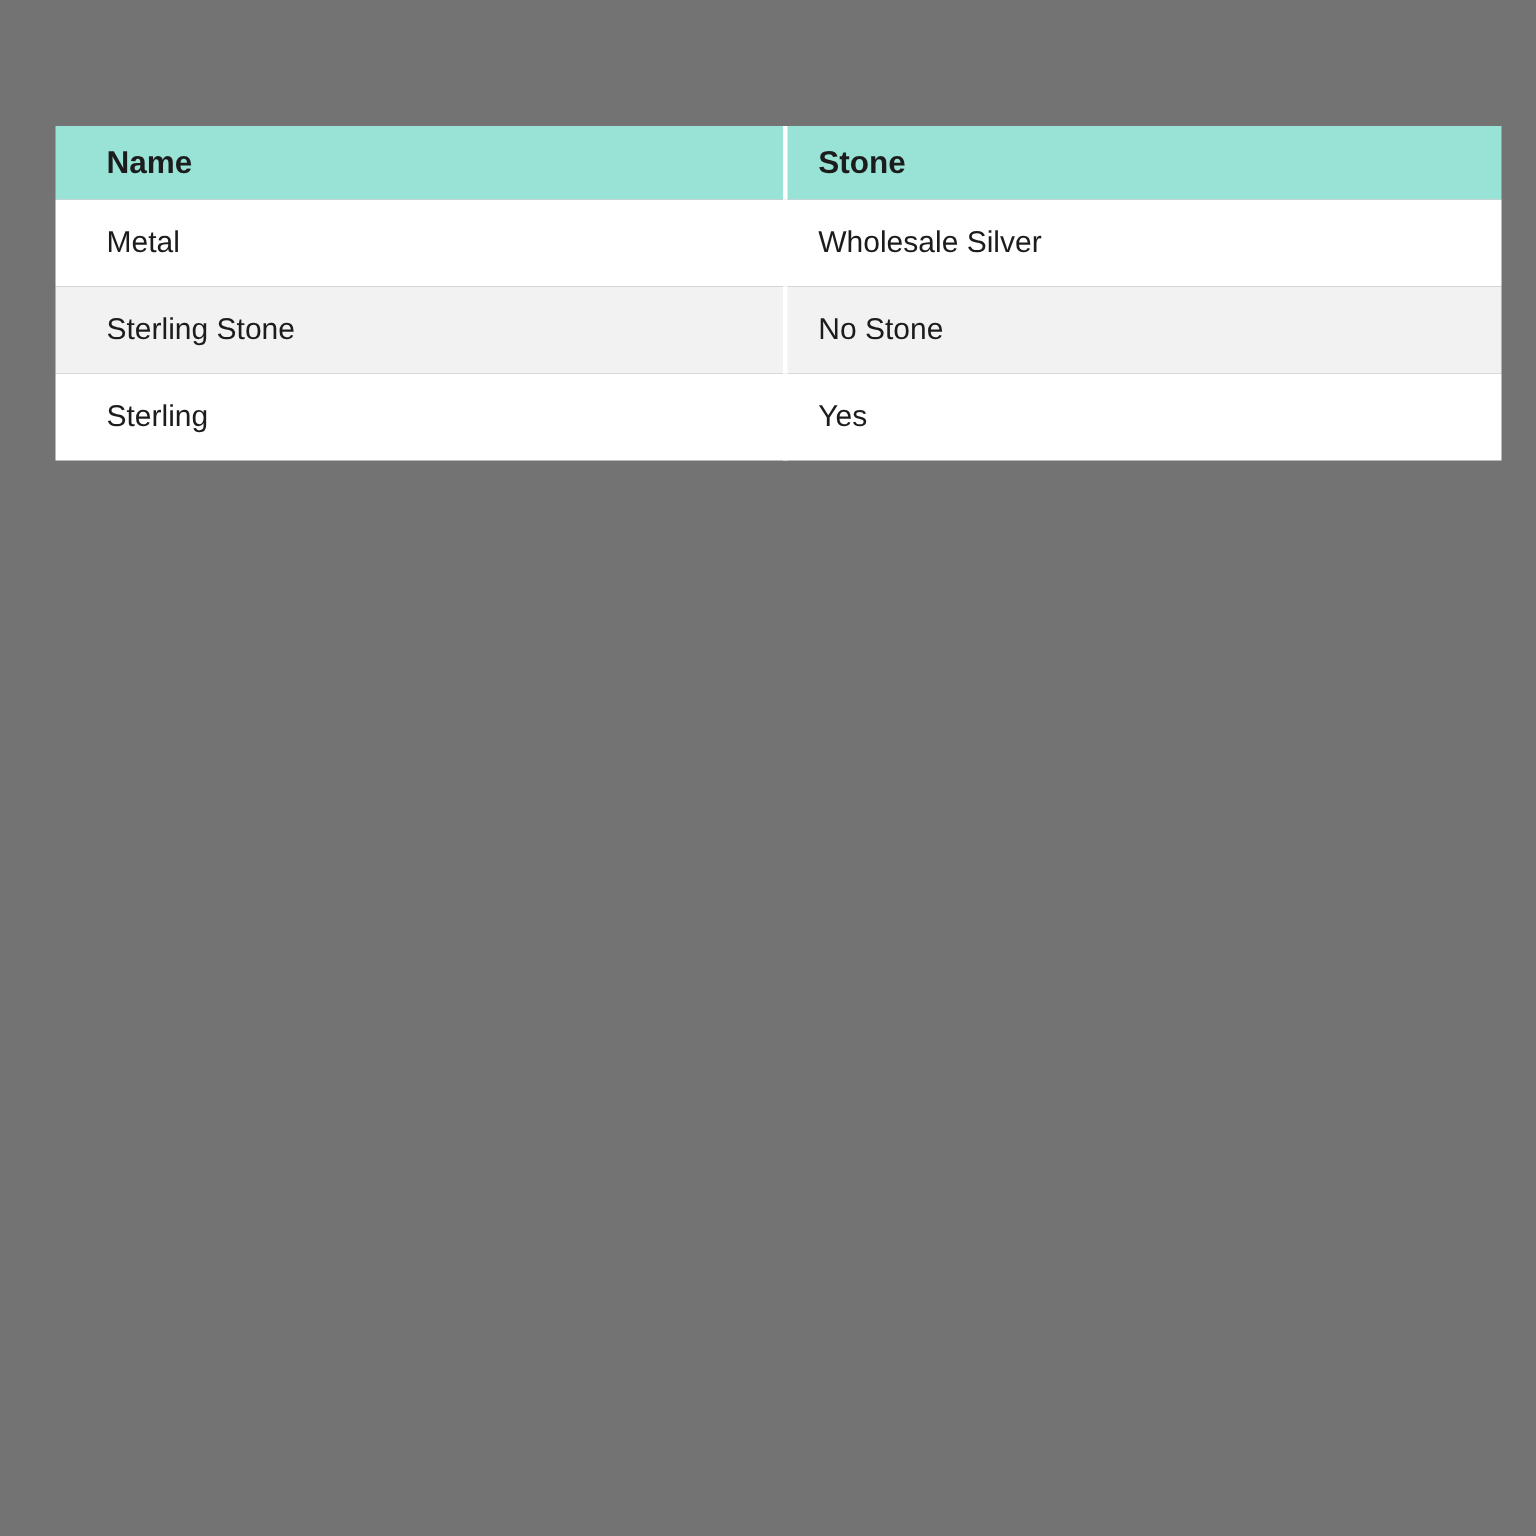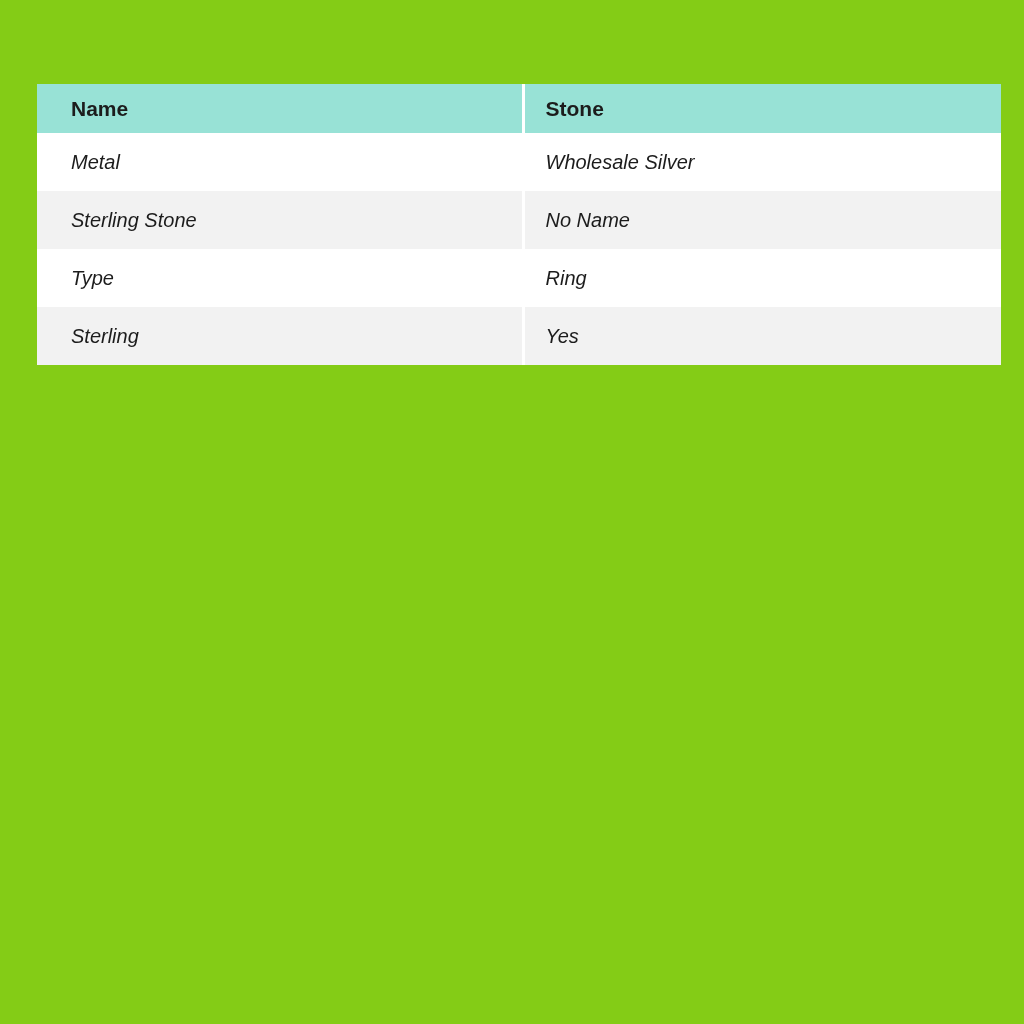--- a/index.html
+++ b/index.html
@@ -13,21 +13,21 @@
   html, body {
     margin: 0;
     padding: 0;
     background: #ffffff;
     font-family: "Liberation Sans", "DejaVu Sans", sans-serif;
   }
   .page {
     position: relative;
     width: 1024px;
     height: 1024px;
-    background: #84cc16;
+    background: #737373;
     overflow: hidden;
   }
   table.spec-table {
     position: absolute;
     left: 37px;
     top: 84px;
     width: 964px;
     border-collapse: collapse;
     table-layout: fixed;
     color: var(--text-color);
@@ -43,21 +43,20 @@
     font-weight: 600;
     padding: 0;
   }
   table.spec-table td {
     height: 58px;
     text-align: left;
     vertical-align: middle;
     font-size: 20px;
     font-weight: 400;
     padding: 0;
-    font-style: italic;
   }
   table.spec-table th:first-child,
   table.spec-table td:first-child {
     border-right: 3px solid var(--divider);
     padding-left: 34px;
   }
   table.spec-table th:last-child,
   table.spec-table td:last-child {
     padding-left: 21px;
   }
@@ -79,25 +78,21 @@
         <th>Stone</th>
       </tr>
     </thead>
     <tbody>
       <tr>
         <td>Metal</td>
         <td>Wholesale Silver</td>
       </tr>
       <tr>
         <td>Sterling Stone</td>
-        <td>No Name</td>
-      </tr>
-      <tr>
-        <td>Type</td>
-        <td>Ring</td>
+        <td>No Stone</td>
       </tr>
       <tr>
         <td>Sterling</td>
         <td>Yes</td>
       </tr>
     </tbody>
   </table>
 </div>
 
 </body></html>

